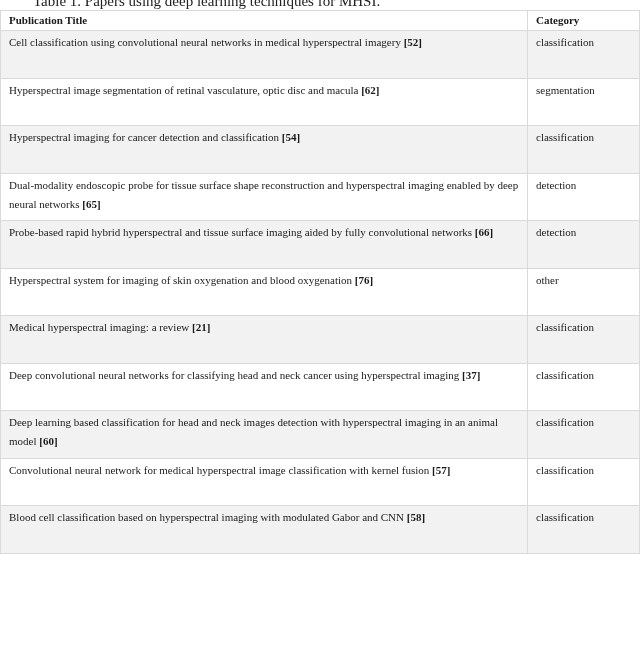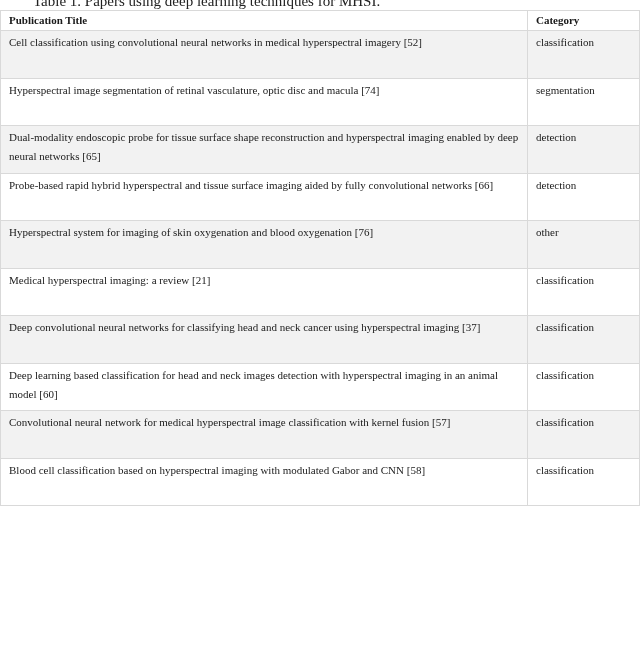--- a/index.html
+++ b/index.html
@@ -47,21 +47,21 @@
     font-weight: bold;
     background: #ffffff;
   }
   table.papers tbody td {
     height: 47.5px;
     padding-top: 2px;
     box-sizing: border-box;
   }
   table.papers tbody tr:nth-child(odd) td { background: #f2f2f2; }
   table.papers tbody tr:nth-child(even) td { background: #ffffff; }
-  .ref { font-weight: normal; }
+  .ref { font-weight: bold; }
 </style>
 </head>
 <body>
 
 <div class="caption">Table 1. Papers using deep learning techniques for MHSI.</div>
 
 <table class="papers">
   <colgroup>
     <col class="c-title">
     <col class="c-cat">
@@ -71,22 +71,26 @@
       <th>Publication Title</th>
       <th>Category</th>
     </tr>
   </thead>
   <tbody>
     <tr>
       <td><span>Cell classification using convolutional neural networks in medical hyperspectral imagery</span> <span class="ref">[52]</span></td>
       <td>classification</td>
     </tr>
     <tr>
-      <td><span>Hyperspectral image segmentation of retinal vasculature, optic disc and macula</span> <span class="ref">[74]</span></td>
+      <td><span>Hyperspectral image segmentation of retinal vasculature, optic disc and macula</span> <span class="ref">[62]</span></td>
       <td>segmentation</td>
+    </tr>
+    <tr>
+      <td><span>Hyperspectral imaging for cancer detection and classification</span> <span class="ref">[54]</span></td>
+      <td>classification</td>
     </tr>
     <tr>
       <td><span>Dual-modality endoscopic probe for tissue surface shape reconstruction and hyperspectral imaging enabled by deep neural networks</span> <span class="ref">[65]</span></td>
       <td>detection</td>
     </tr>
     <tr>
       <td><span>Probe-based rapid hybrid hyperspectral and tissue surface imaging aided by fully convolutional networks</span> <span class="ref">[66]</span></td>
       <td>detection</td>
     </tr>
     <tr>

